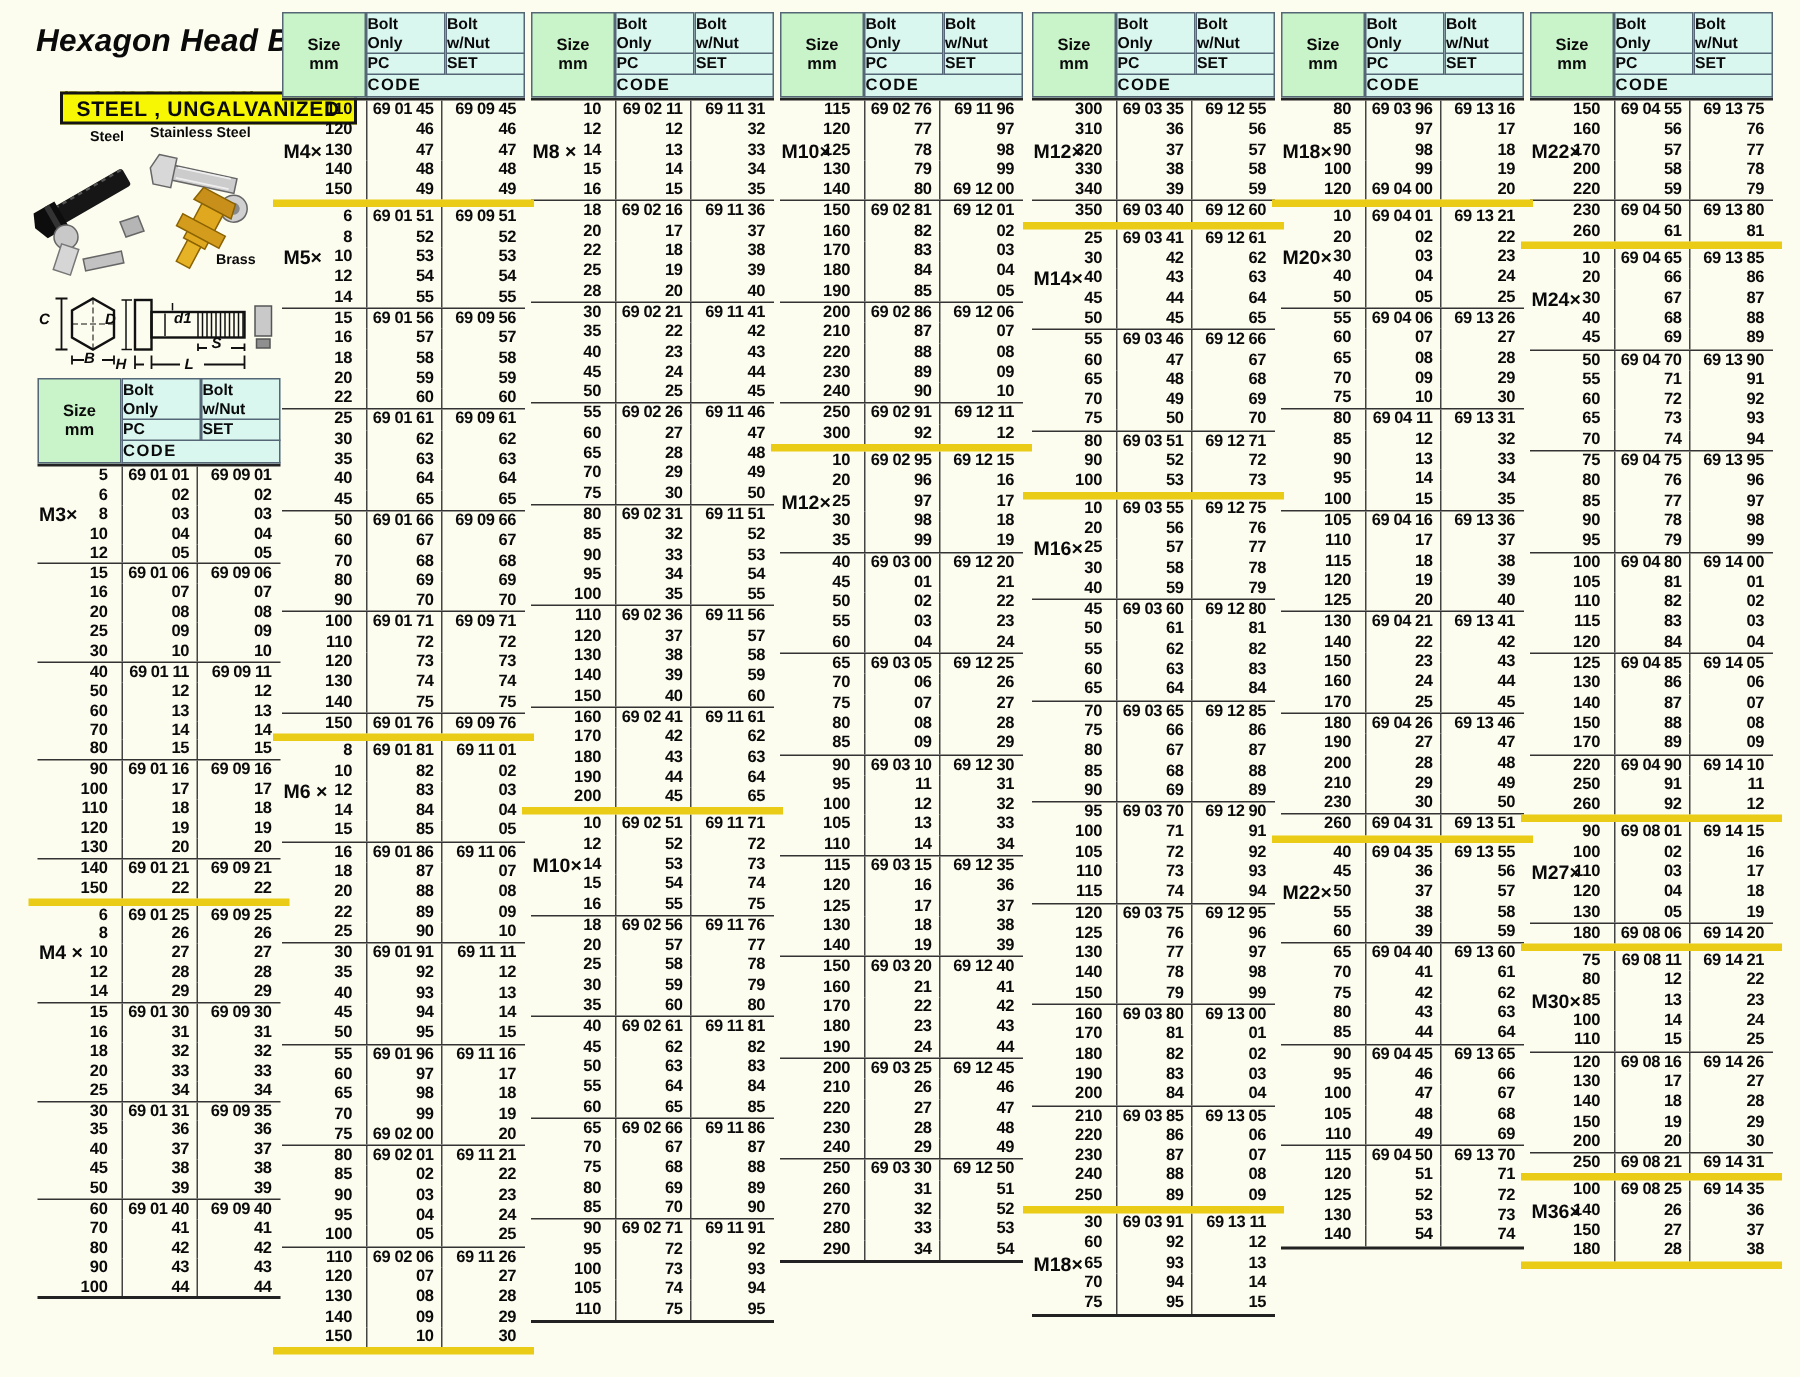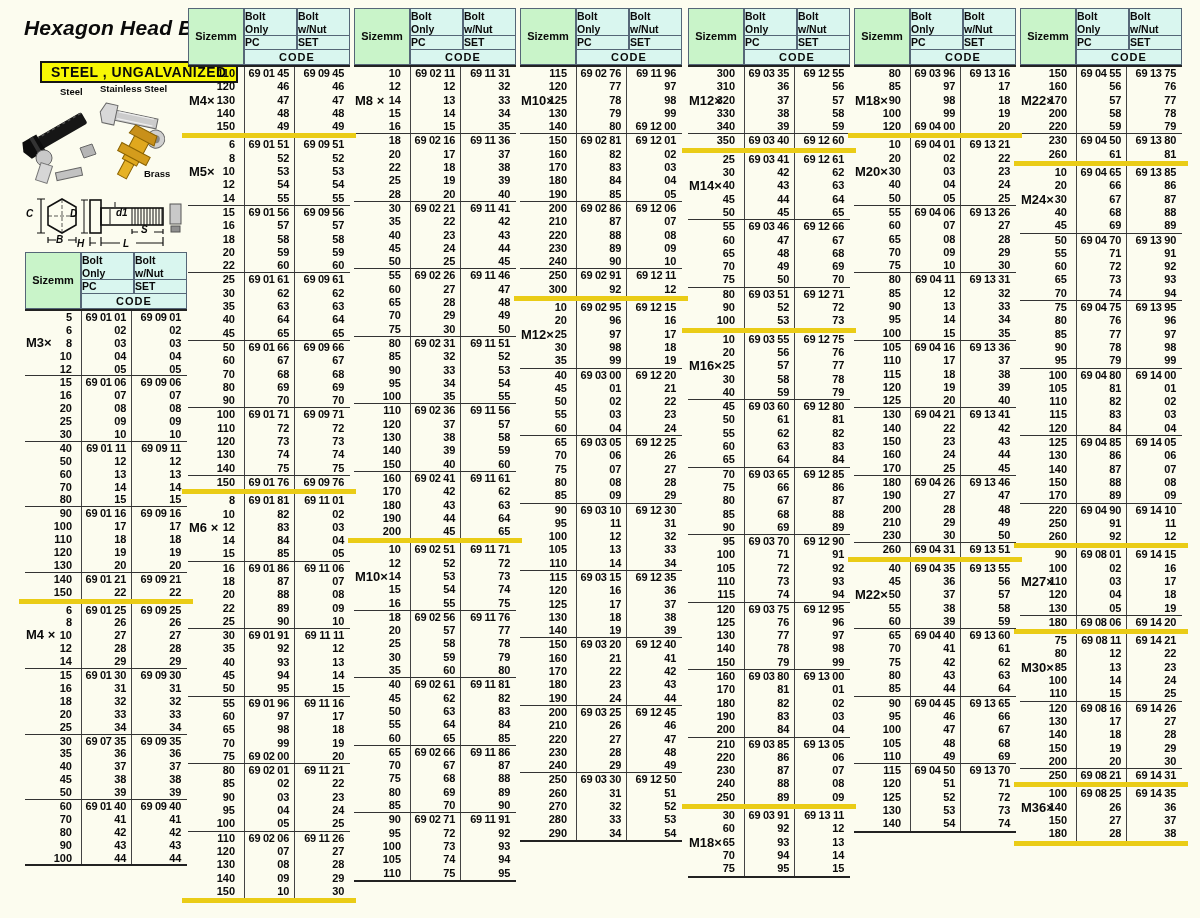--- a/index.html
+++ b/index.html
@@ -26,31 +26,31 @@
   .bolt-table{position:absolute;width:162px}
   #tables .bolt-table:nth-child(1){left:25px;top:252px;--rh:12.9px}
   #tables .bolt-table:nth-child(2){left:188px;top:8px}
   #tables .bolt-table:nth-child(3){left:354px;top:8px}
   #tables .bolt-table:nth-child(4){left:520px;top:8px}
   #tables .bolt-table:nth-child(5){left:688px;top:8px}
   #tables .bolt-table:nth-child(6){left:854px;top:8px}
   #tables .bolt-table:nth-child(7){left:1020px;top:8px}
   .thead{display:flex;border-bottom:2px solid #222}
   .size-head{width:56px;background:var(--green);border:1px solid #567;box-sizing:border-box;
-             display:flex;flex-direction:row;justify-content:center;align-items:center;
+             display:flex;flex-direction:column;justify-content:center;align-items:center;
              font-size:11px;font-weight:700;line-height:13px}
   .code-heads{width:106px}
   .ch-row1{display:flex;height:28px}
   .ch-row1 .chc{width:53px;box-sizing:border-box;background:var(--cyan);border:1px solid #567;
                 font-size:10.5px;font-weight:700;text-align:left;line-height:12.5px;padding-top:1px}
   .ch-row2{display:flex;height:14px}
   .ch-row2 .chc{width:53px;box-sizing:border-box;background:var(--cyan);border:1px solid #567;border-top:none;
                 font-size:10.5px;font-weight:700;line-height:13px}
   .ch-row3{height:15px;background:var(--cyan);border:1px solid #567;border-top:none;box-sizing:border-box;
-           font-size:11px;font-weight:700;text-align:center;line-height:14px;letter-spacing:1px}
+           font-size:11px;font-weight:700;text-align:left;line-height:14px;letter-spacing:1px}
   .block{border-top:1.5px solid #333}
   .thead + .block,.ysep + .block{border-top:none}
   .bolt-table .block:last-child{border-bottom:2px solid #222}
   .row{display:flex;height:var(--rh);line-height:var(--rh);position:relative;
        font-weight:700;font-size:11px;white-space:nowrap}
   .c-size{width:56px;text-align:right;padding-right:9px;box-sizing:border-box}
   .c-pc{width:51px;text-align:right;padding-right:5px;box-sizing:border-box;
         border-left:1px solid #444;border-right:1px solid #444;letter-spacing:-.3px}
   .c-set{width:55px;text-align:right;padding-right:6px;box-sizing:border-box;letter-spacing:-.3px}
   .prefix{position:absolute;left:1px;top:0;font-size:13px;font-weight:700}
@@ -327,21 +327,21 @@
         </div>
         <div class="row">
           <div class="c-size">25</div>
           <div class="c-pc">34</div>
           <div class="c-set">34</div>
         </div>
       </div>
       <div class="block">
         <div class="row">
           <div class="c-size">30</div>
-          <div class="c-pc">69 07 35</div>
+          <div class="c-pc">69 01 31</div>
           <div class="c-set">69 09 35</div>
         </div>
         <div class="row">
           <div class="c-size">35</div>
           <div class="c-pc">36</div>
           <div class="c-set">36</div>
         </div>
         <div class="row">
           <div class="c-size">40</div>
           <div class="c-pc">37</div>

